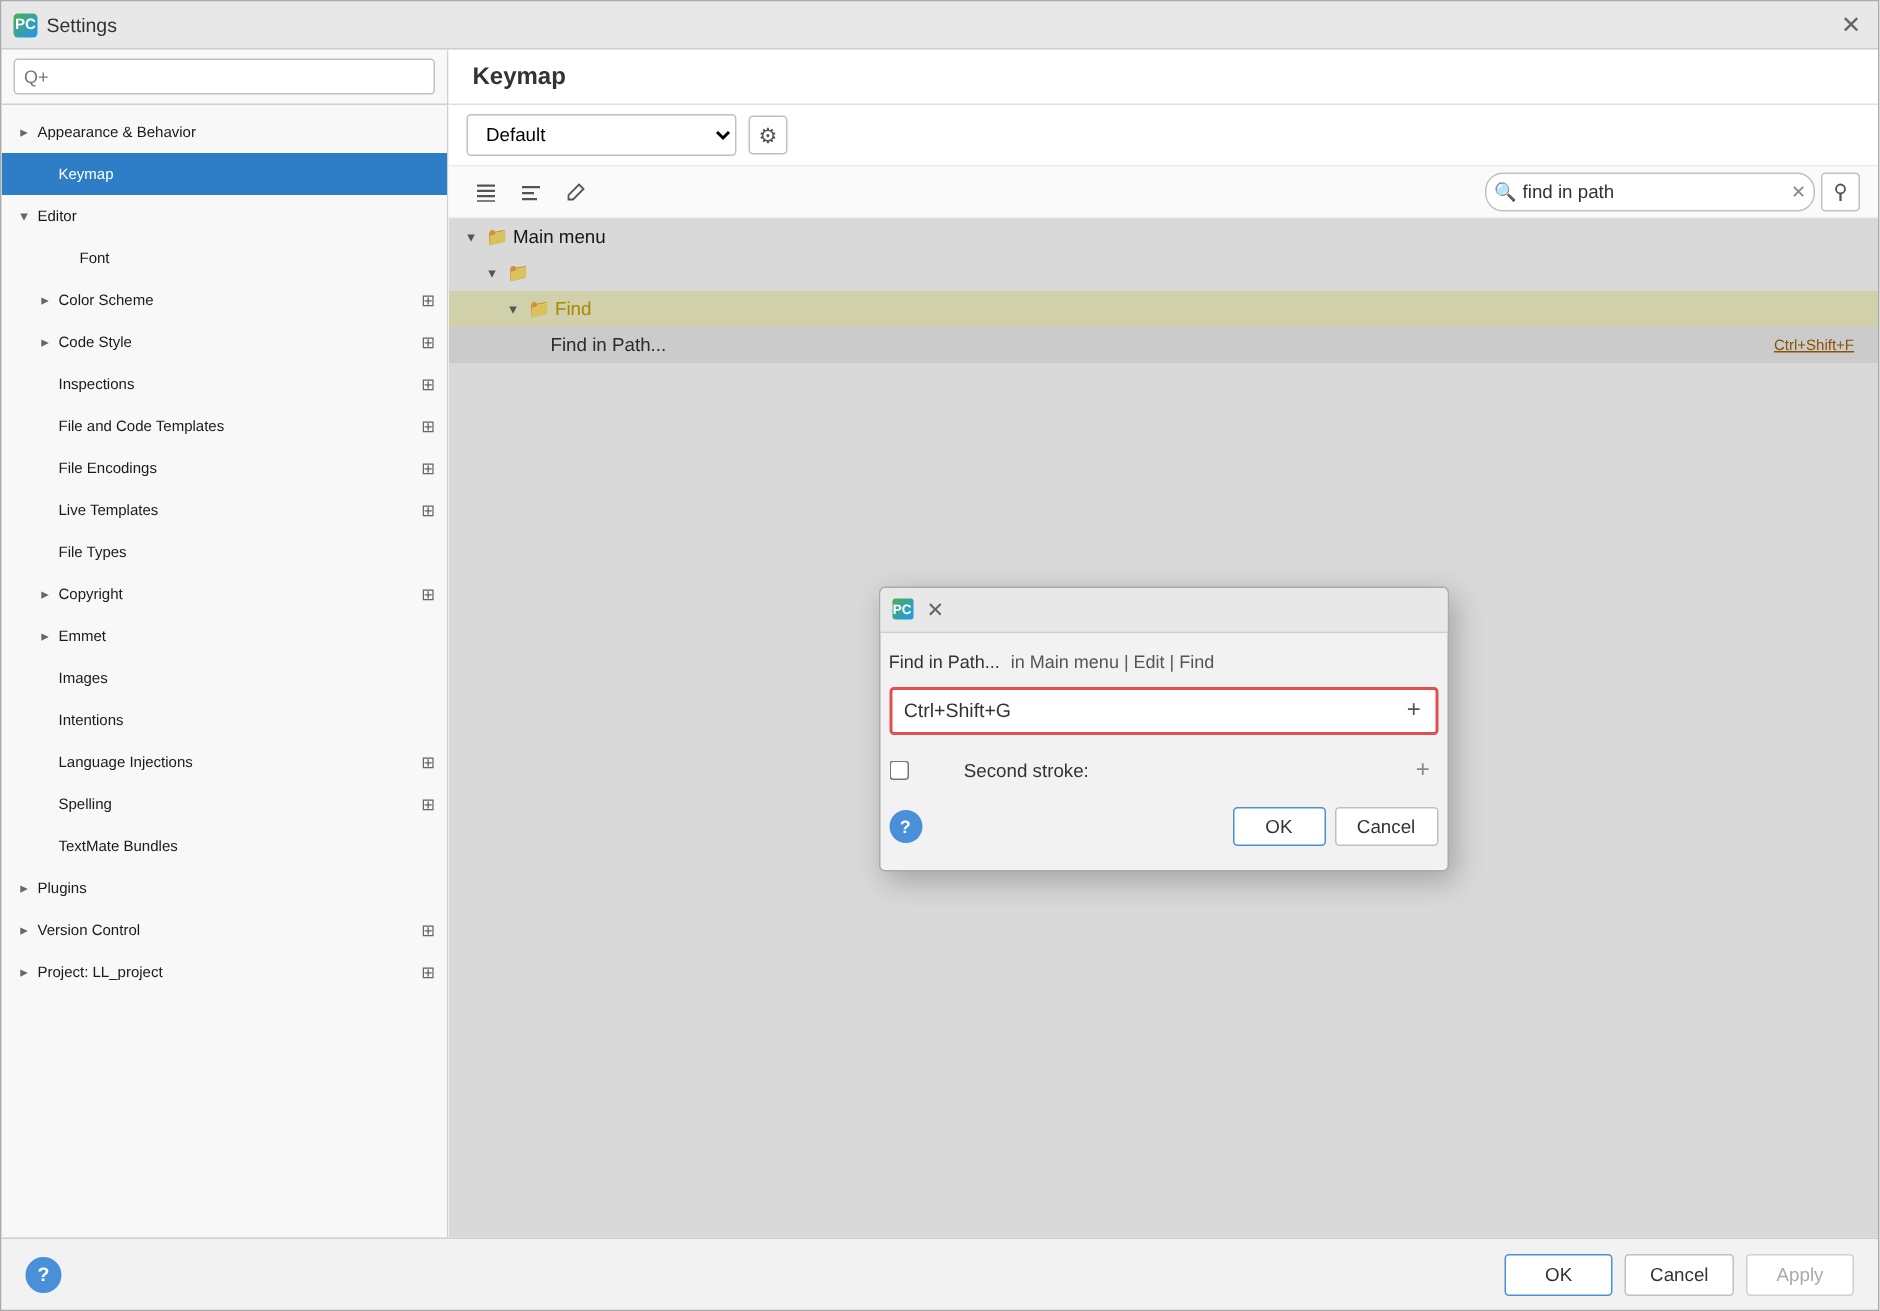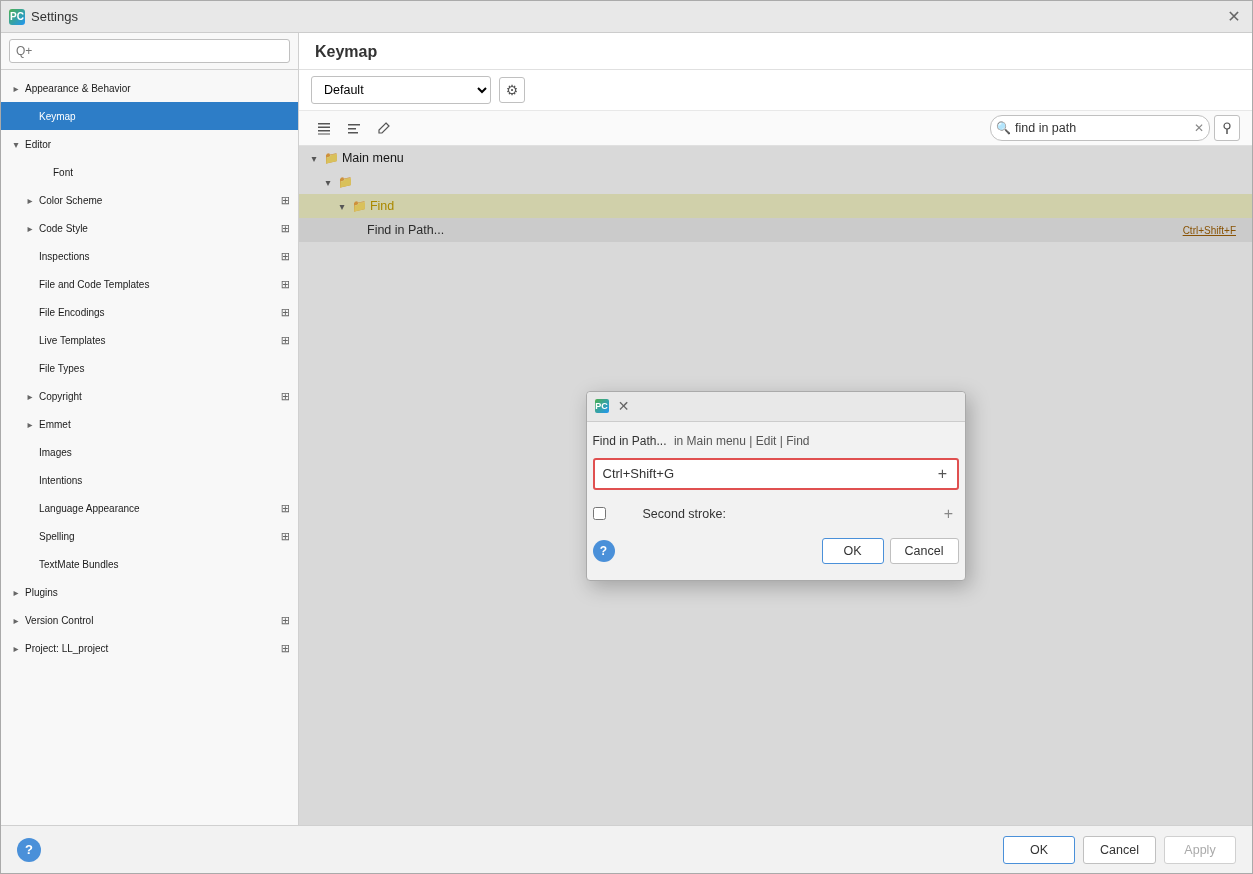--- a/index.html
+++ b/index.html
@@ -200,21 +200,21 @@
           <span class="tree-item-label">Images</span>
         </div>
 
         <div class="tree-item indent-2">
           <span class="tree-arrow leaf"></span>
           <span class="tree-item-label">Intentions</span>
         </div>
 
         <div class="tree-item indent-2">
           <span class="tree-arrow leaf"></span>
-          <span class="tree-item-label">Language Appearance</span>
+          <span class="tree-item-label">Language Injections</span>
           <span class="tree-badge">⊞</span>
         </div>
 
         <div class="tree-item indent-2">
           <span class="tree-arrow leaf"></span>
           <span class="tree-item-label">Spelling</span>
           <span class="tree-badge">⊞</span>
         </div>
 
         <div class="tree-item indent-2">

